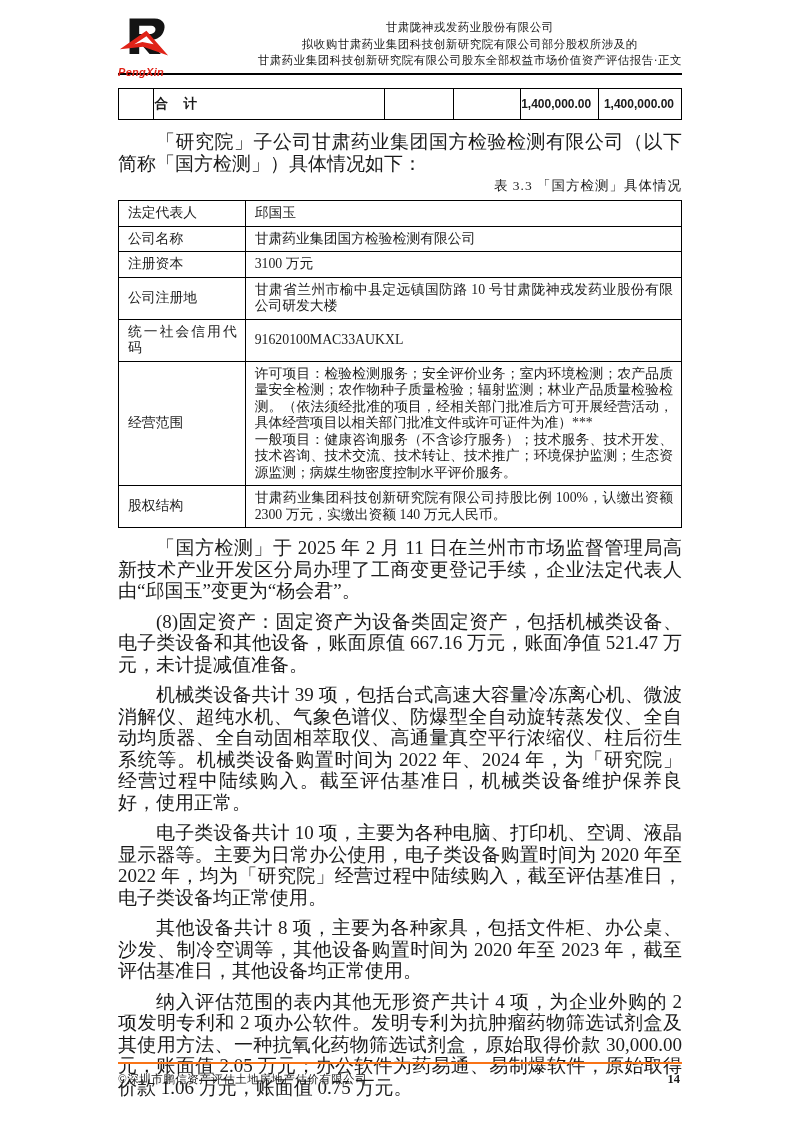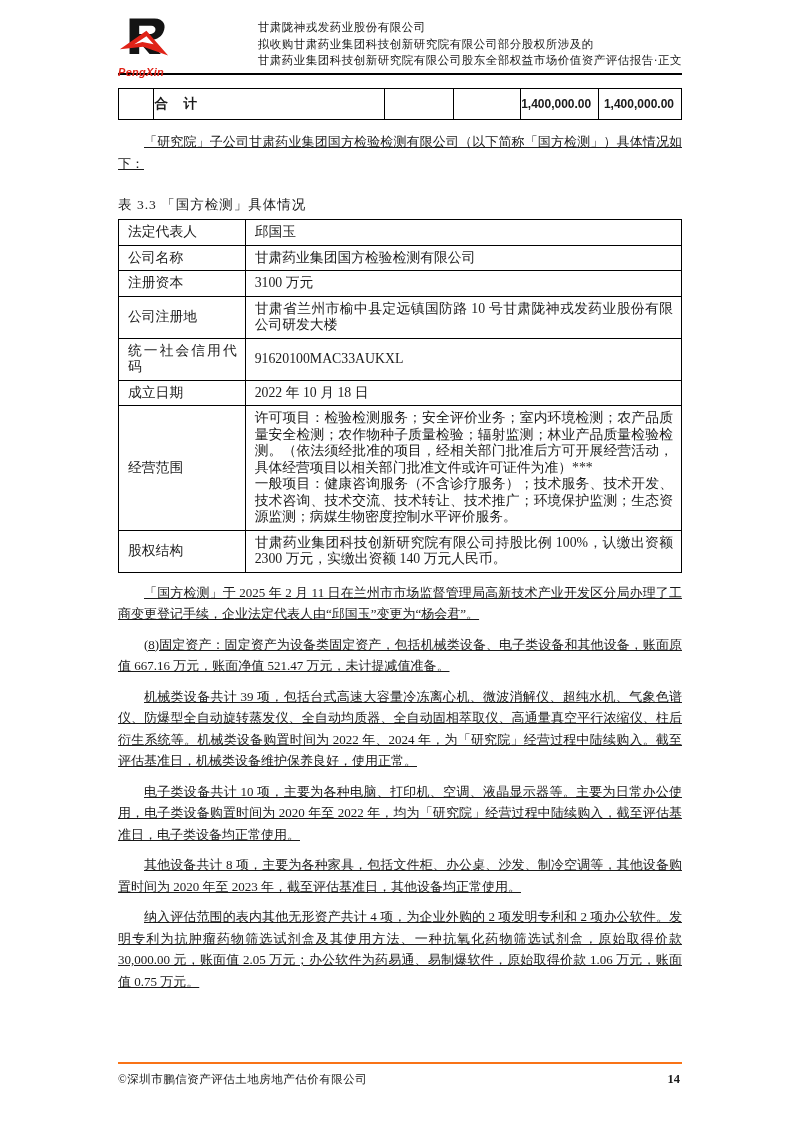--- a/index.html
+++ b/index.html
@@ -30,21 +30,21 @@
   }
   .logo { width: 80px; flex: 0 0 auto; padding-top: 2px; }
   .logo-text {
     color: #e02318;
     font-family: "Liberation Sans", sans-serif;
     font-weight: bold; font-style: italic;
     font-size: 11px; letter-spacing: 0.3px;
     margin-top: 0px;
   }
   .header-lines {
-    text-align: left;
+    text-align: center;
     font-size: 11.5px;
     line-height: 16.5px;
     padding-top: 4px;
     letter-spacing: 0.5px;
     margin-left: 36px;
   }
   .header-rule { border-top: 2px solid #000; }
 
   
   table.sum {
@@ -68,32 +68,31 @@
     font-family: "Liberation Sans", sans-serif;
     font-weight: bold;
     font-size: 12px;
     text-align: right;
     padding-right: 7px;
   }
 
   
   .para {
     margin-top: 9px;
-    font-size: 13px;
+    font-size: 19px;
     line-height: 21.5px;
     text-align: justify;
     text-indent: 2em;
-    text-decoration: underline;
   }
   .intro { margin-top: 11px; }
 
   
   .caption {
-    margin-top: 22px;
-    text-align: left;
+    margin-top: 3px;
+    text-align: right;
     font-size: 13.5px;
     letter-spacing: 1px;
   }
   table.detail {
     width: 100%;
     border-collapse: collapse;
     margin-top: 5px;
     border: 1.6px solid #000;
   }
   table.detail td {
@@ -186,24 +185,20 @@
       </tr>
       <tr>
         <td class="f-label">公司注册地</td>
         <td class="f-value">甘肃省兰州市榆中县定远镇国防路 10 号甘肃陇神戎发药业股份有限公司研发大楼</td>
       </tr>
       <tr>
         <td class="f-label">统一社会信用代码</td>
         <td class="f-value">91620100MAC33AUKXL</td>
       </tr>
       <tr>
-        <td class="f-label">成立日期</td>
-        <td class="f-value">2022 年 10 月 18 日</td>
-      </tr>
-      <tr>
         <td class="f-label">经营范围</td>
         <td class="f-value">许可项目：检验检测服务；安全评价业务；室内环境检测；农产品质量安全检测；农作物种子质量检验；辐射监测；林业产品质量检验检测。（依法须经批准的项目，经相关部门批准后方可开展经营活动，具体经营项目以相关部门批准文件或许可证件为准）***
 一般项目：健康咨询服务（不含诊疗服务）；技术服务、技术开发、技术咨询、技术交流、技术转让、技术推广；环境保护监测；生态资源监测；病媒生物密度控制水平评价服务。</td>
       </tr>
       <tr>
         <td class="f-label">股权结构</td>
         <td class="f-value">甘肃药业集团科技创新研究院有限公司持股比例 100%，认缴出资额 2300 万元，实缴出资额 140 万元人民币。</td>
       </tr>
     </tbody>
       </table>

